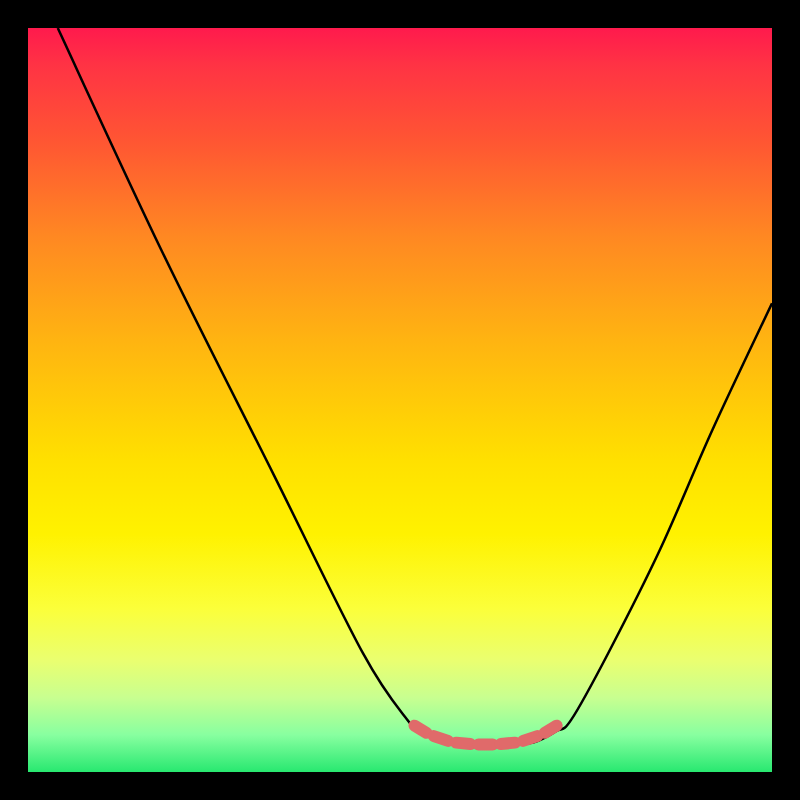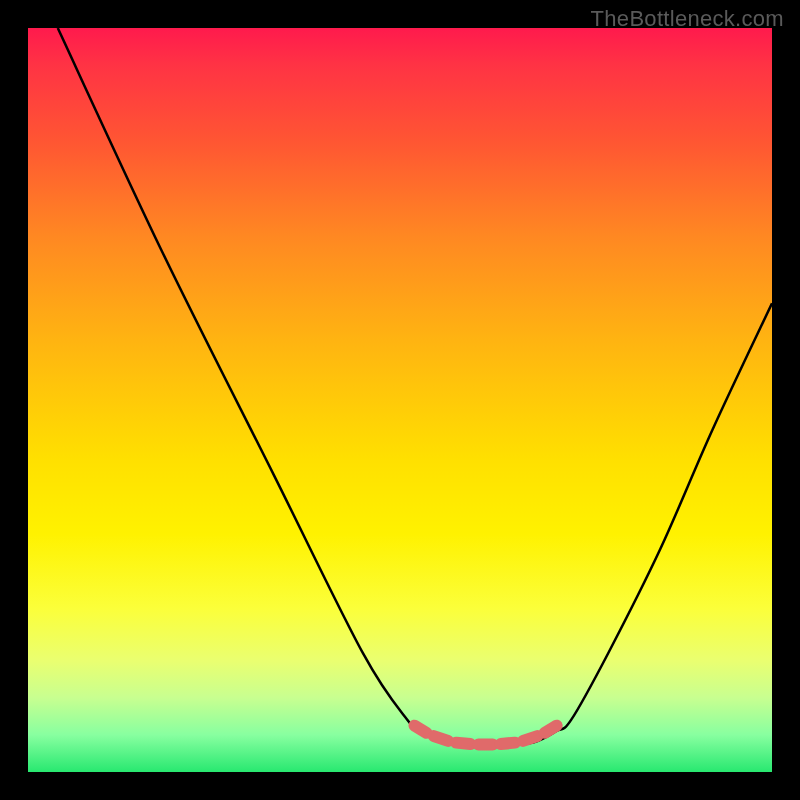--- a/index.html
+++ b/index.html
@@ -52,21 +52,20 @@
     left: 0;
     top: 0;
     width: 744px;
     height: 744px;
   }
 </style>
 </head>
 <body>
 
 <div class="container">
-  <div class="watermark">TheBottleneck.com</div>
 
   <div class="plot-area">
     <svg class="curve" viewBox="0 0 744 744" preserveAspectRatio="none">
       <path fill="none" stroke="#000000" stroke-width="2.5" d="M 29.76 0 C 47.12 37.199999999999996, 97.95999999999998 148.8, 133.92 223.2 C 169.88 297.59999999999997, 212.04000000000002 379.44, 245.52 446.4 C 279 513.36, 312.48 584.04, 334.8 624.9599999999999 C 357.12 665.8799999999999, 369.52 678.9000000000001, 379.44 691.9200000000001 C 389.36 704.94, 388.12 699.3599999999999, 394.32 703.0799999999999 C 400.52 706.8, 407.96000000000004 711.76, 416.64000000000004 714.24 C 425.32000000000005 716.72, 436.47999999999996 717.3399999999999, 446.4 717.9599999999999 C 456.32 718.5799999999999, 466.24 718.5799999999999, 476.16 717.9599999999999 C 486.08000000000004 717.3399999999999, 497.24 716.72, 505.92 714.24 C 514.6 711.76, 522.04 706.8, 528.24 703.0799999999999 C 534.44 699.3599999999999, 534.44 704.94, 543.12 691.9200000000001 C 551.8 678.9000000000001, 565.44 653.4799999999999, 580.32 624.9599999999999 C 595.2 596.4399999999999, 615.04 557.9999999999999, 632.4 520.8 C 649.76 483.59999999999997, 665.88 442.68000000000006, 684.48 401.76000000000005 C 703.08 360.84000000000003, 734.08 296.36, 744 275.28"></path>
       <g stroke="#e06a6a" stroke-width="12" stroke-linecap="round" fill="none">
 
       <line x1="386.50800000000004" y1="697.6487999999999" x2="398.41200000000003" y2="704.7912"></line>
           <line x1="405.77760000000006" y1="708.1392" x2="420.06239999999997" y2="712.9008"></line>
           <line x1="428.0976" y1="714.64176" x2="442.38239999999996" y2="716.07024"></line>
           <line x1="450.4176" y1="716.472" x2="464.7024" y2="716.472"></line>

